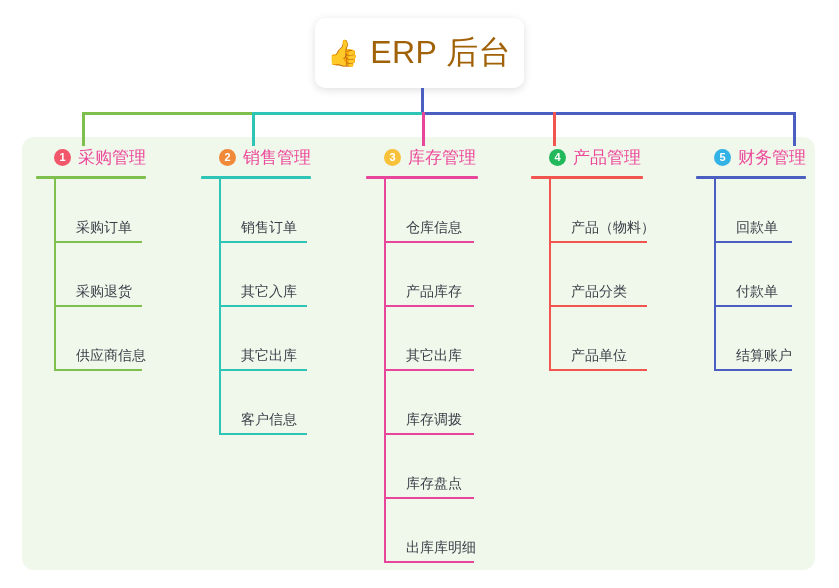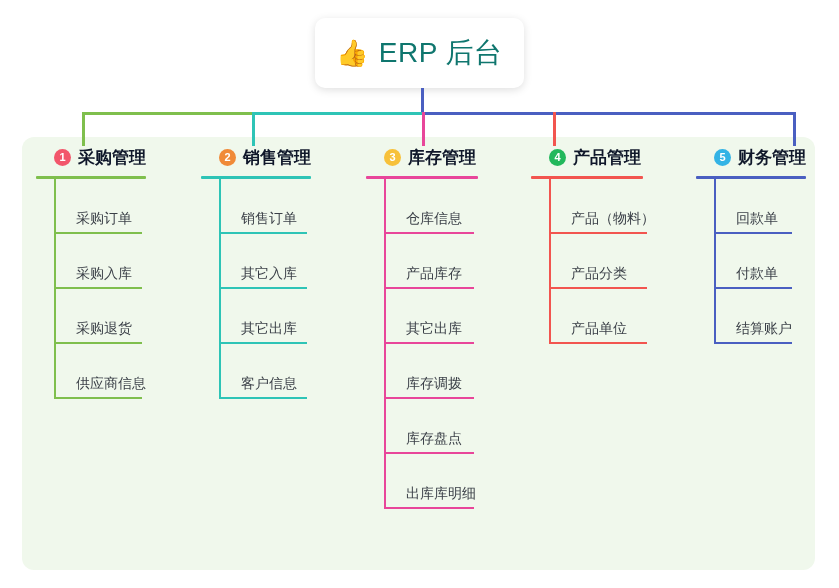--- a/index.html
+++ b/index.html
@@ -43,22 +43,22 @@
     display: flex;
     align-items: center;
     justify-content: center;
     gap: 10px;
   }
   #root-icon {
     font-size: 26px;
     line-height: 1;
   }
   #root-title {
-    font-size: 28px;
-    color: #0f766e;
+    font-size: 32px;
+    color: #a16207;
     letter-spacing: 0.5px;
     white-space: nowrap;
   }
 
   
   .conn {
     position: absolute;
   }
 
   
@@ -79,23 +79,22 @@
     border-radius: 50%;
     color: #ffffff;
     font-size: 11px;
     line-height: 17px;
     text-align: center;
     font-weight: 700;
     flex: 0 0 auto;
   }
   .col-title {
     font-size: 17px;
-    color: #0f172a;
+    color: #ec4899;
     white-space: nowrap;
-    font-weight: bold;
   }
   .header-rule {
     height: 3px;
     margin-top: 7px;
     border-radius: 1px;
   }
 
   
   .items {
     position: relative;
@@ -104,21 +103,21 @@
   }
   .spine {
     position: absolute;
     left: 0;
     top: 0;
     bottom: 0;
     width: 2px;
   }
   .item {
     position: relative;
-    height: 55px;
+    height: 64px;
     display: flex;
     align-items: flex-end;
     box-sizing: border-box;
   }
   .item-label {
     font-size: 14px;
     color: #3a3f47;
     white-space: nowrap;
     padding: 0 6px 6px 22px;
   }
@@ -160,24 +159,20 @@
           <span class="col-title">采购管理</span>
         </div>
         <div class="header-rule" style="background: rgb(127, 191, 77); width: 110px;"></div>
         <div class="items">
           <div class="spine" style="background: rgb(127, 191, 77);"></div>
           <div class="item">
             <span class="item-label">采购订单</span>
             <div class="item-rule" style="background: rgb(127, 191, 77); width: 88px;"></div>
           </div>
           <div class="item">
-            <span class="item-label">采购入库</span>
-            <div class="item-rule" style="background: rgb(127, 191, 77); width: 88px;"></div>
-          </div>
-          <div class="item">
             <span class="item-label">采购退货</span>
             <div class="item-rule" style="background: rgb(127, 191, 77); width: 88px;"></div>
           </div>
           <div class="item">
             <span class="item-label">供应商信息</span>
             <div class="item-rule" style="background: rgb(127, 191, 77); width: 88px;"></div>
           </div>
         </div>
       </div>
       <div class="column" style="left: 201px;">

